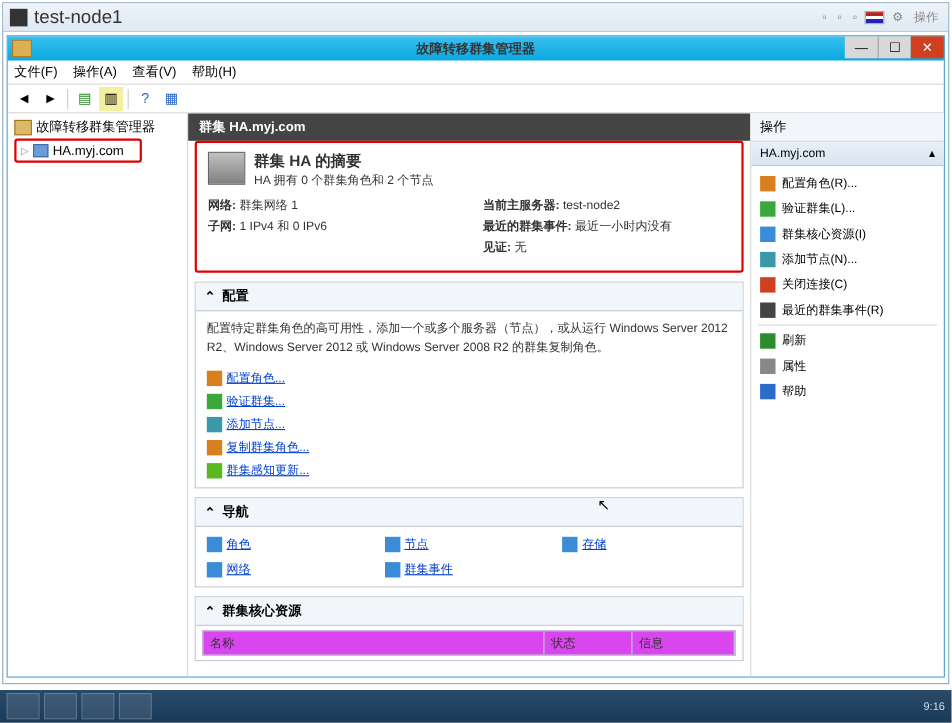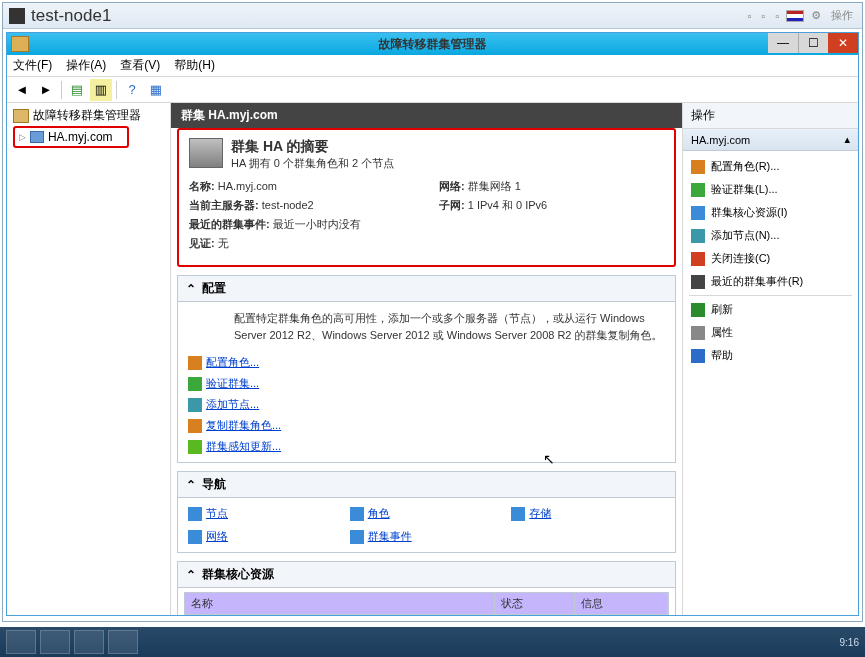--- a/index.html
+++ b/index.html
@@ -45,33 +45,33 @@
 .summary-box { border: 2px solid #e00000; margin: 0 6px 8px 6px; padding: 8px 10px 14px 10px; border-radius: 3px; }
 .summary-top { display: flex; gap: 8px; margin-bottom: 8px; }
 .summary-icon { width: 34px; height: 30px; background: linear-gradient(#c0c0c0,#808080); border: 1px solid #666; }
 .summary-title { font-size: 14px; font-weight: bold; color: #333; }
 .summary-sub { font-size: 11px; color: #333; }
 .summary-grid { display: grid; grid-template-columns: 250px 1fr; row-gap: 4px; font-size: 11px; color: #333; }
 
 .section { margin: 0 6px 8px 6px; border: 1px solid #c0cad4; }
 .section-header { background: #f2f6fa; border-bottom: 1px solid #c0cad4; padding: 4px 8px; display: flex; align-items: center; gap: 6px; font-weight: bold; font-size: 12px; cursor: pointer; }
 .section-body { padding: 8px 10px; font-size: 11px; color: #333; }
-.cfg-text { margin-bottom: 8px; line-height: 1.5; margin-left: 46px; }
+.cfg-text { margin-bottom: 8px; line-height: 1.5; }
 .link-list { display: flex; flex-direction: column; gap: 6px; margin-top: 4px; }
 .alink { color: #0040d0; text-decoration: underline; cursor: pointer; display: inline-flex; align-items: center; gap: 4px; }
 .alink .licon { width: 14px; height: 14px; display: inline-block; }
 .licon.blue { background: #3a8cd8; }
 .licon.green { background: #3aa83a; }
 .licon.greeny { background: #5ab820; }
 .licon.orange { background: #d88020; }
 .licon.teal { background: #3a98a8; }
 
 .nav-grid { display: grid; grid-template-columns: 1fr 1fr 1fr; gap: 8px; }
 
-.table-header { display: flex; border: 1px solid #c0cad4; background: #c4b5fd; }
+.table-header { display: flex; border: 1px solid #c0cad4; background: #d946ef; }
 .th { padding: 3px 6px; border-right: 1px solid #c0cad4; font-size: 11px; }
 .th1 { width: 310px; }
 .th2 { width: 80px; }
 .th3 { flex: 1; }
 
 .actions-panel { width: 176px; border-left: 1px solid #d8d8d8; }
 .ap-header { background: #f2f6fa; padding: 4px 8px; font-size: 12px; border-bottom: 1px solid #d8d8d8; }
 .ap-sub { background: linear-gradient(#e8f0f8,#d8e4f0); padding: 4px 8px; font-size: 11px; border-bottom: 1px solid #c0cad4; display: flex; justify-content: space-between; align-items: center; }
 .ap-list { padding: 4px 2px; }
 .ap-item { padding: 4px 6px; display: flex; align-items: center; gap: 6px; cursor: pointer; font-size: 11px; }
@@ -149,21 +149,20 @@
 
         <div class="summary-box">
           <div class="summary-top">
             <div class="summary-icon"></div>
             <div>
               <div class="summary-title">群集 HA 的摘要</div>
               <div class="summary-sub">HA 拥有 0 个群集角色和 2 个节点</div>
             </div>
           </div>
           <div class="summary-grid">
-            <div><b>名称:</b> <span>HA.myj.com</span></div>
             <div><b>网络:</b> <span>群集网络 1</span></div>
             <div><b>当前主服务器:</b> <span>test-node2</span></div>
             <div><b>子网:</b> <span>1 IPv4 和 0 IPv6</span></div>
             <div><b>最近的群集事件:</b> <span>最近一小时内没有</span></div>
             <div></div>
             <div><b>见证:</b> <span>无</span></div>
           </div>
         </div>
 
         <div class="section">
@@ -202,25 +201,25 @@
 
         <div class="section">
           <div class="section-header">
             <span>⌃</span>
             <span>导航</span>
           </div>
           <div class="section-body">
             <div class="nav-grid">
               <span class="alink">
                   <span class="licon blue"></span>
+                  <span>角色</span>
+                </span>
+              <span class="alink">
+                  <span class="licon blue"></span>
                   <span>节点</span>
-                </span>
-              <span class="alink">
-                  <span class="licon blue"></span>
-                  <span>角色</span>
                 </span>
               <span class="alink">
                   <span class="licon blue"></span>
                   <span>存储</span>
                 </span>
               <span class="alink">
                   <span class="licon blue"></span>
                   <span>网络</span>
                 </span>
               <span class="alink">

